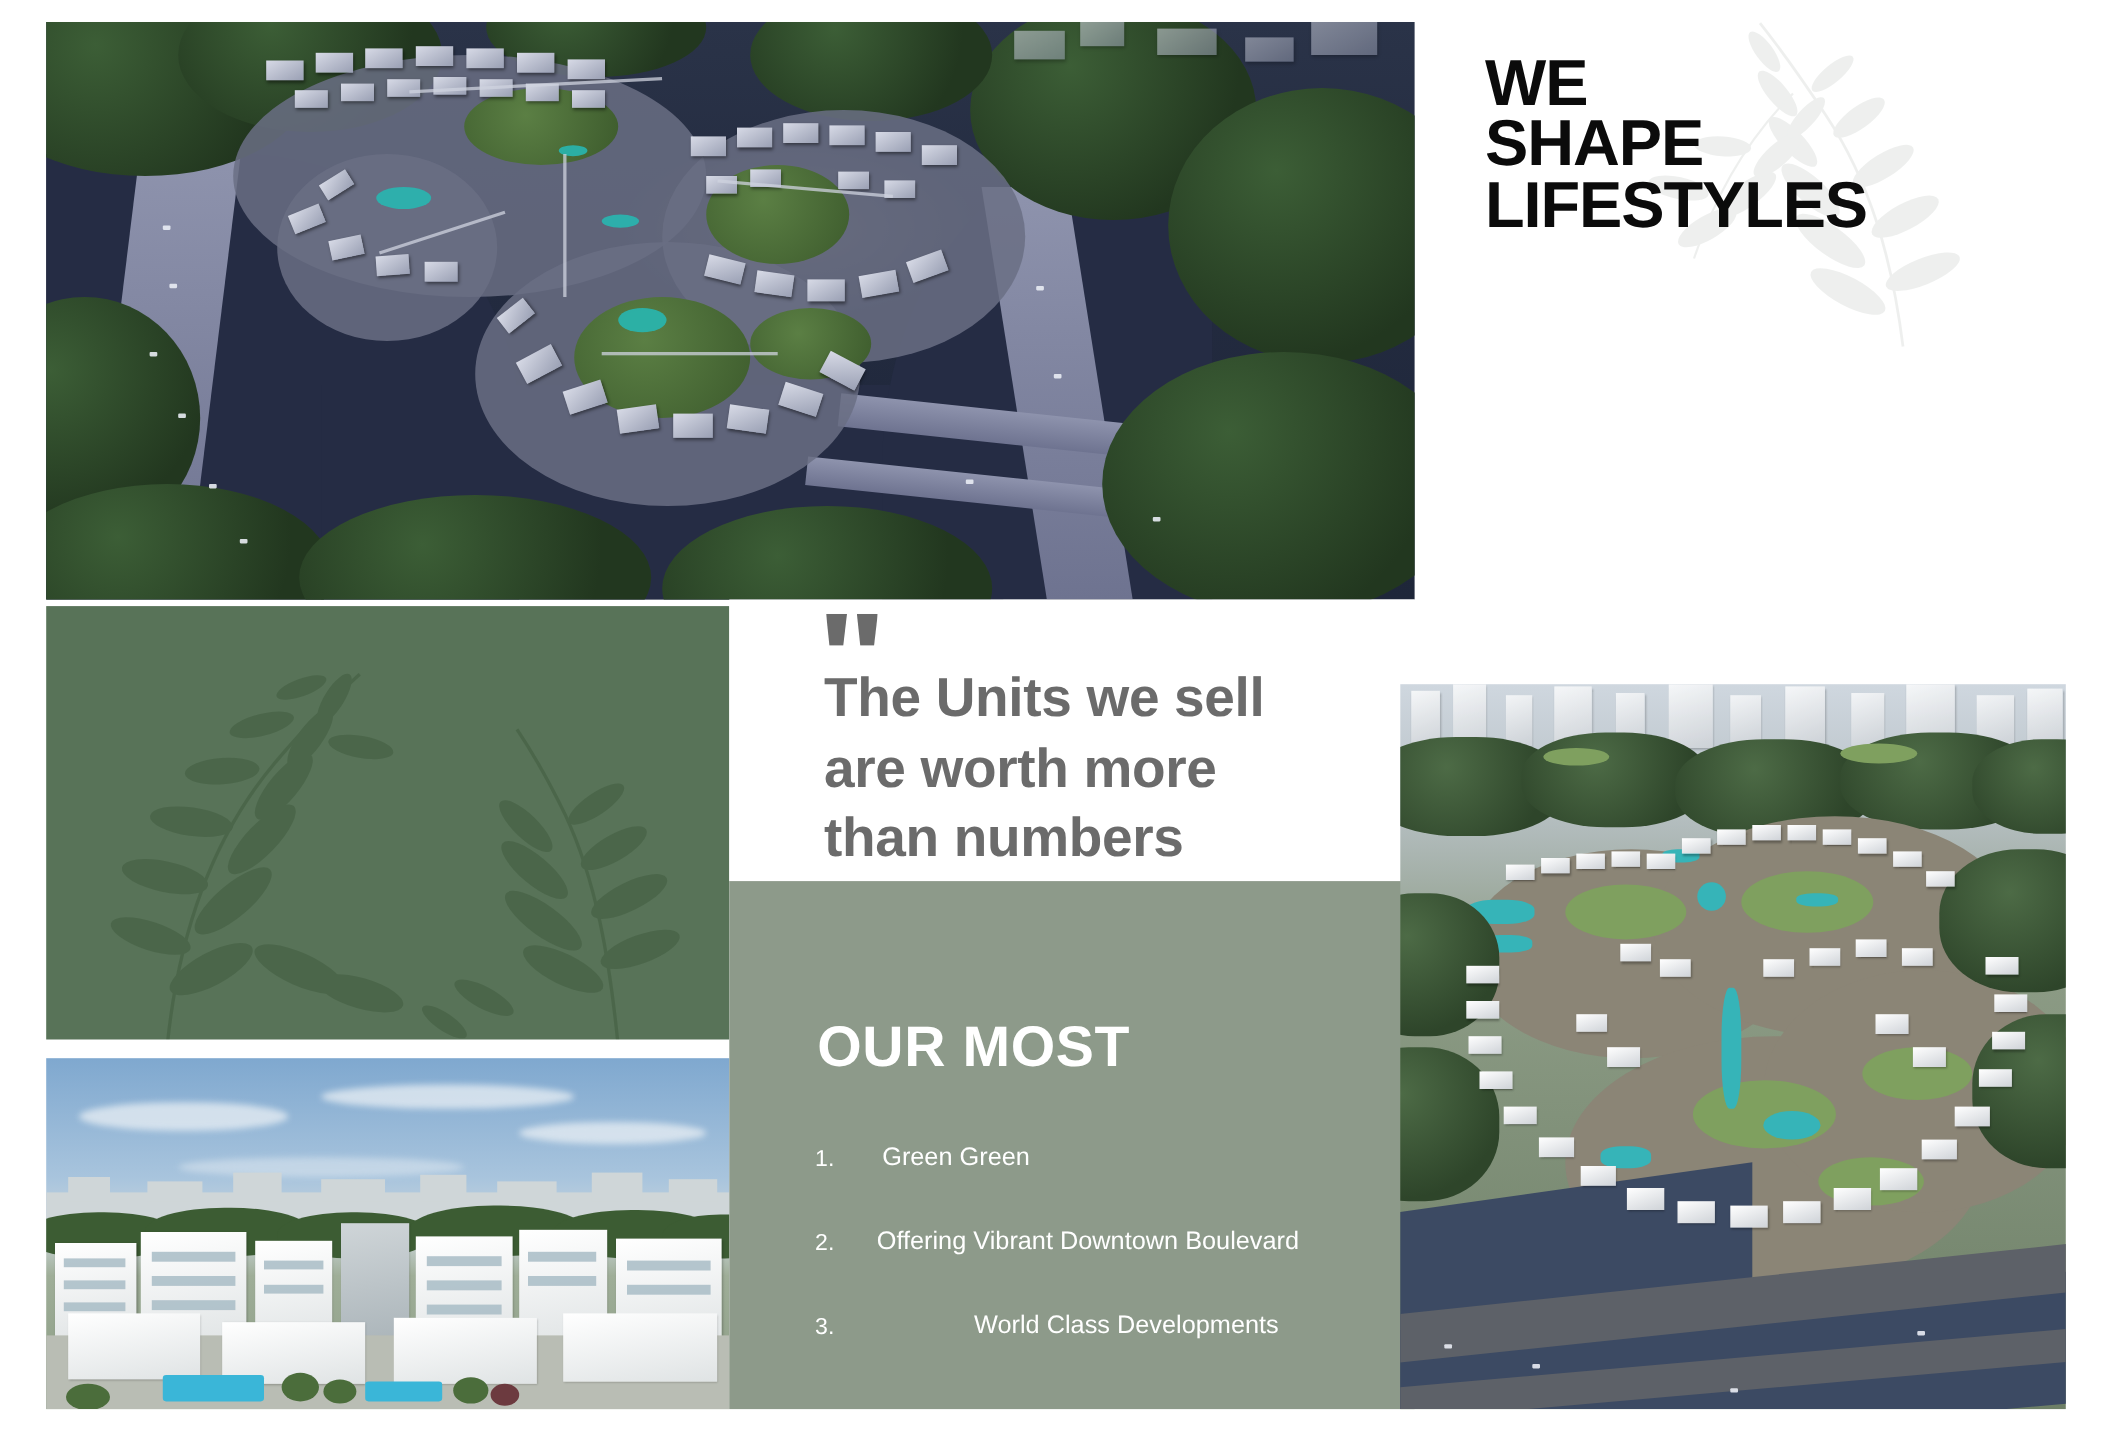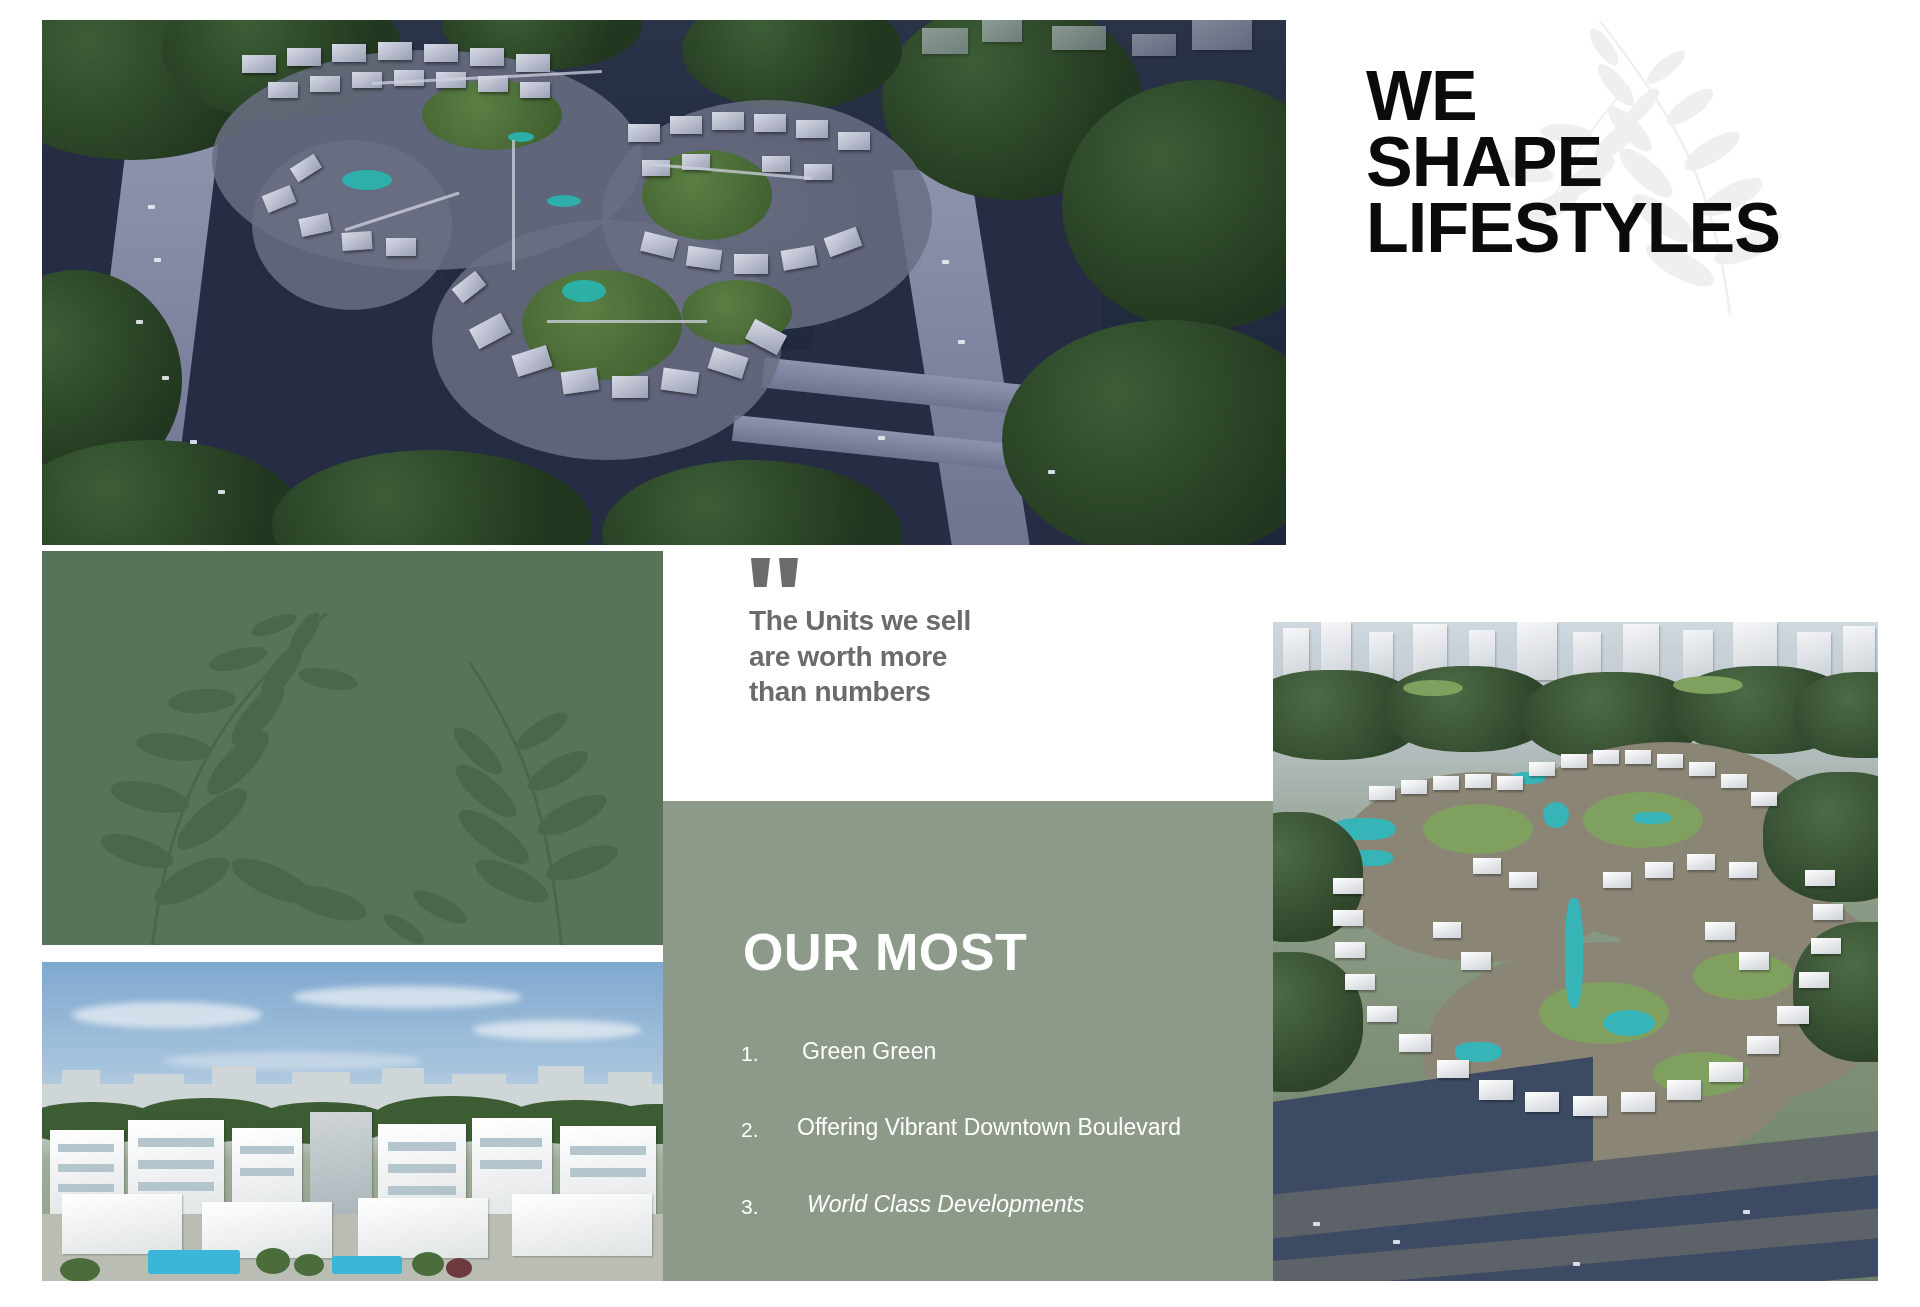--- a/index.html
+++ b/index.html
@@ -58,52 +58,52 @@
   .b-ground{position:absolute;background:#b9bdb4;}
   .b-bush{position:absolute;border-radius:50%;background:#4b6d3b;}
 
   
   #green-panel{position:absolute;left:42px;top:551px;width:621px;height:394px;
      background:#587358;overflow:hidden;}
   #green-panel .leafwrap{position:absolute;inset:0;opacity:.30;}
 
   
   #headline-block{position:absolute;left:1350px;top:48px;width:560px;height:230px;}
-  #headline{margin:16px;font-size:70px;line-height:.94;font-weight:700;
+  #headline{margin:0;font-size:59px;line-height:.94;font-weight:700;
      letter-spacing:-1px;color:#0b0b0b;white-space:pre-line;}
   #leaf-watermark{position:absolute;left:1480px;top:-15px;width:460px;height:340px;
      opacity:.13;pointer-events:none;}
 
   
   #subcopy{position:absolute;left:1352px;top:362px;width:500px;
      font-size:22.5px;line-height:1.42;color:#111;text-align:justify;
      letter-spacing:.2px;}
 
   
   #quote-panel{position:absolute;left:663px;top:545px;width:623px;height:256px;background:#fff;}
   #quote-marks{position:absolute;left:88px;top:13px;width:60px;height:40px;}
   #quote-marks i{position:absolute;top:0;width:19px;height:29px;background:#6b6b6b;
      display:block;clip-path:polygon(0 0,100% 0,82% 100%,16% 100%);}
   #quote-marks i.m1{left:0;}
   #quote-marks i.m2{left:28px;}
   #quote-text{position:absolute;left:86px;top:58px;width:470px;margin:0;
-     font-size:28px;line-height:1.27;font-weight:700;color:#6b6b6b;
+     font-size:50px;line-height:1.27;font-weight:700;color:#6b6b6b;
      letter-spacing:-.3px;white-space:pre-line;}
 
   
   #goal-panel{position:absolute;left:663px;top:801px;width:623px;height:480px;
      background:#8d9a8a;}
   #goal-title{position:absolute;left:80px;top:121px;margin:0;font-size:52px;
      font-weight:700;color:#ffffff;letter-spacing:.5px;}
   #goal-list{position:absolute;left:78px;top:235px;width:500px;margin:0;padding:0;list-style:none;}
   #goal-list li{display:flex;align-items:flex-start;color:#fff;font-size:23px;
      line-height:1.35;margin-bottom:44px;}
   #goal-list li .num{width:56px;flex:0 0 56px;font-size:21px;padding-top:4px;}
   #goal-list li .txt{flex:1;text-align:justify;}
-  #goal-list li.last .txt{text-align:left;padding-left:10px;font-style:italic;}
+  #goal-list li.last .txt{text-align:center;padding-left:10px;}
   #goal-list li.first .txt{padding-left:5px;}
 </style>
 </head>
 <body>
 
 <div class="canvas">
 
   <div class="photo" id="aerial-top">
 
     <div class="a-water" style="left:0;top:120px;width:430px;height:405px;

